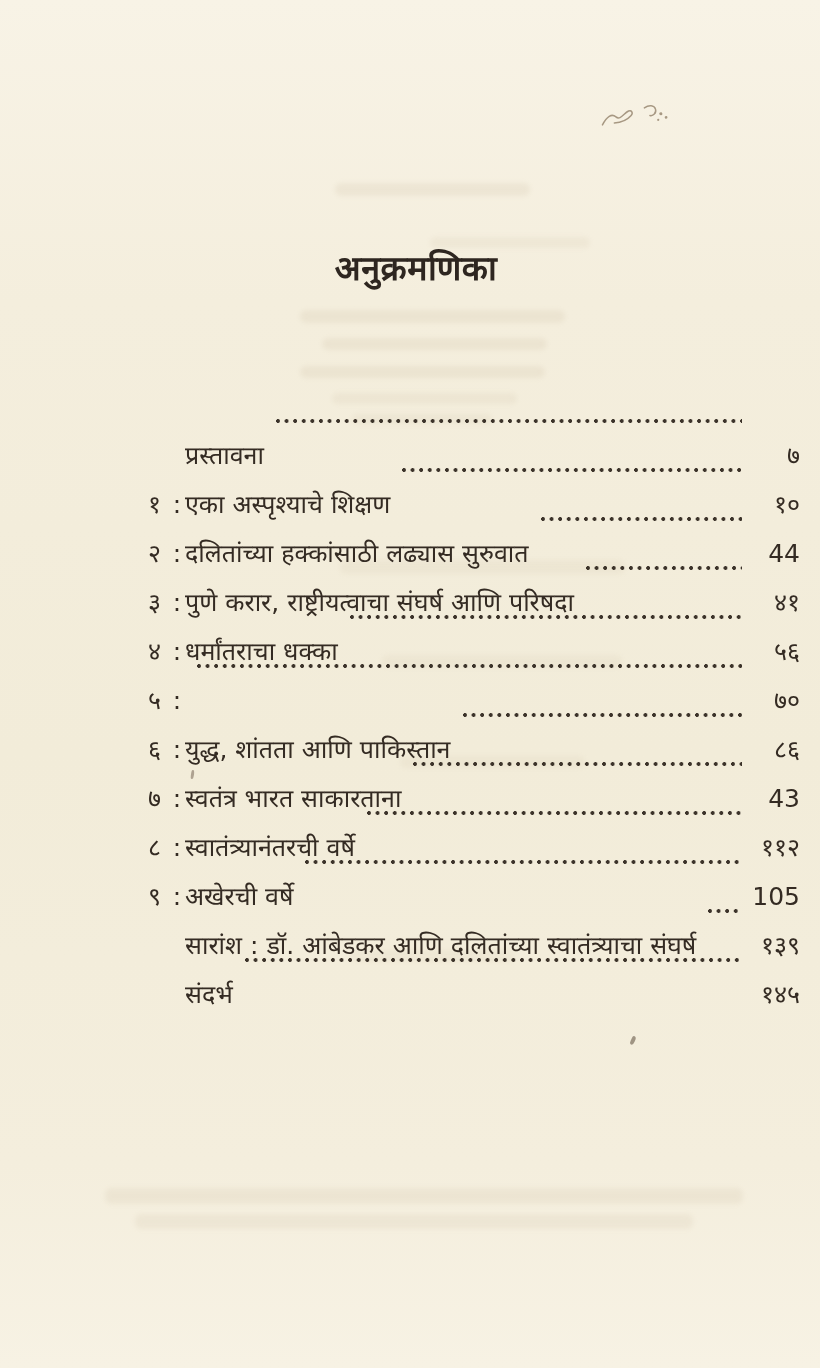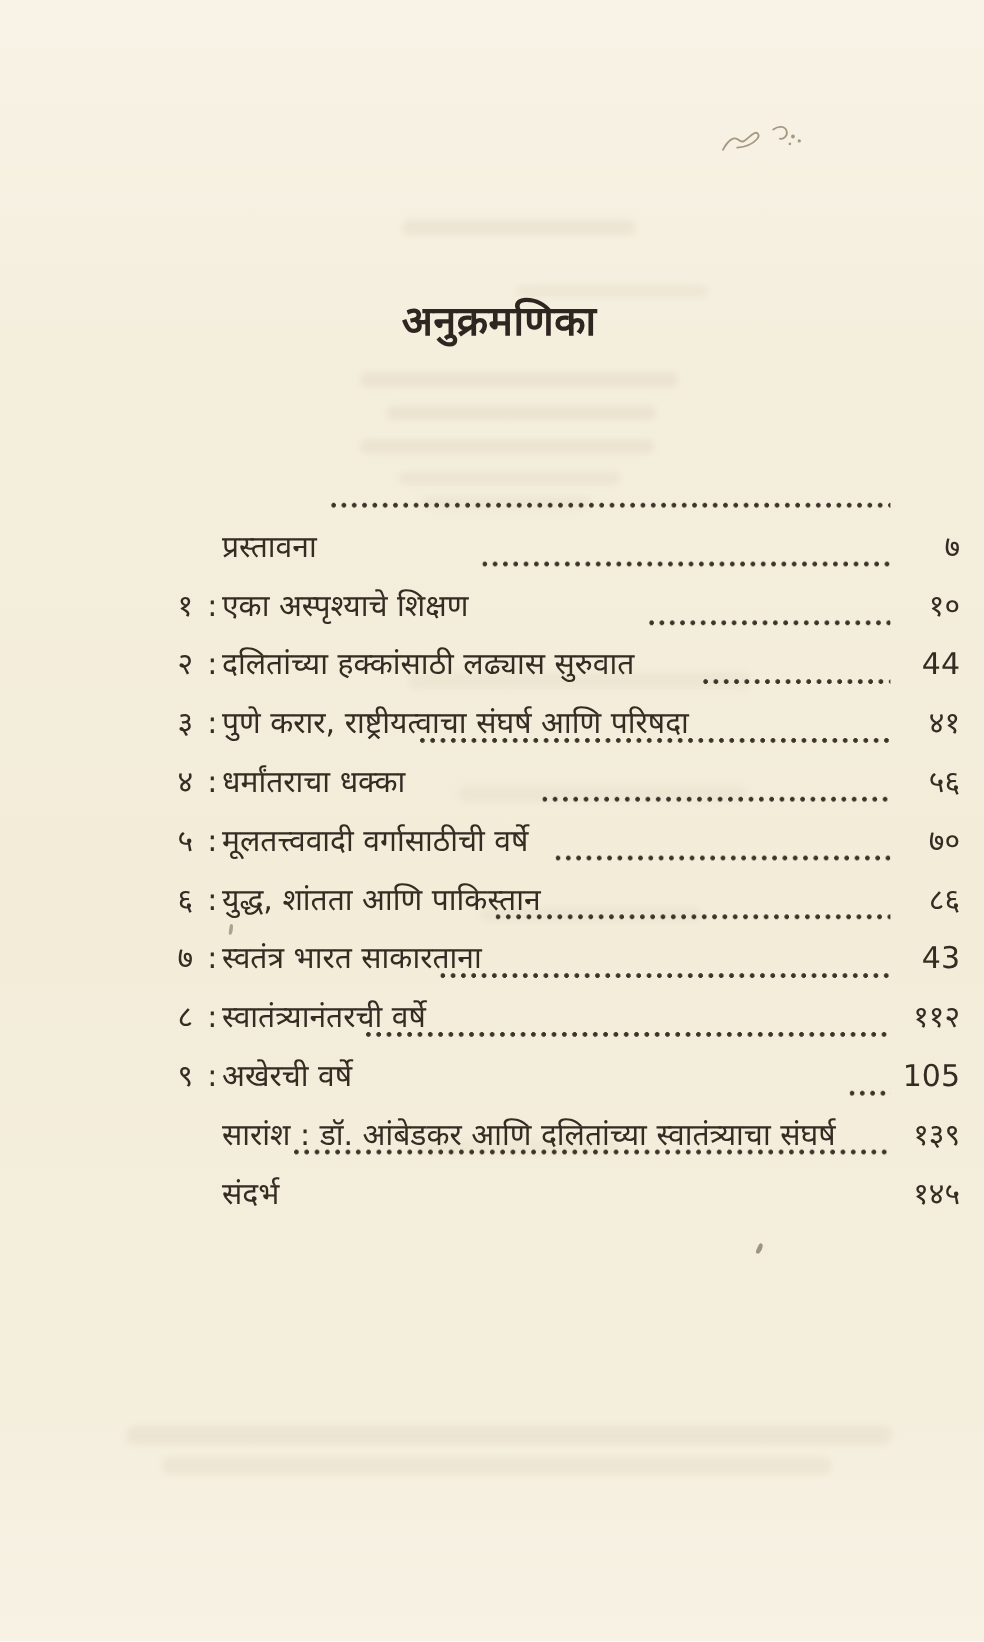--- a/index.html
+++ b/index.html
@@ -196,21 +196,20 @@
     <span class="num">४</span>
     <span class="colon">:</span>
     <span class="label">धर्मांतराचा धक्का</span>
     <span class="dots"></span>
     <span class="pnum">५६</span>
   </div>
 
   <div class="row">
     <span class="num">५</span>
     <span class="colon">:</span>
-    <span class="label">मूलतत्त्ववादी वर्गासाठीची वर्षे</span>
     <span class="dots"></span>
     <span class="pnum">७०</span>
   </div>
 
   <div class="row">
     <span class="num">६</span>
     <span class="colon">:</span>
     <span class="label">युद्ध, शांतता आणि पाकिस्तान</span>
     <span class="dots"></span>
     <span class="pnum">८६</span>

